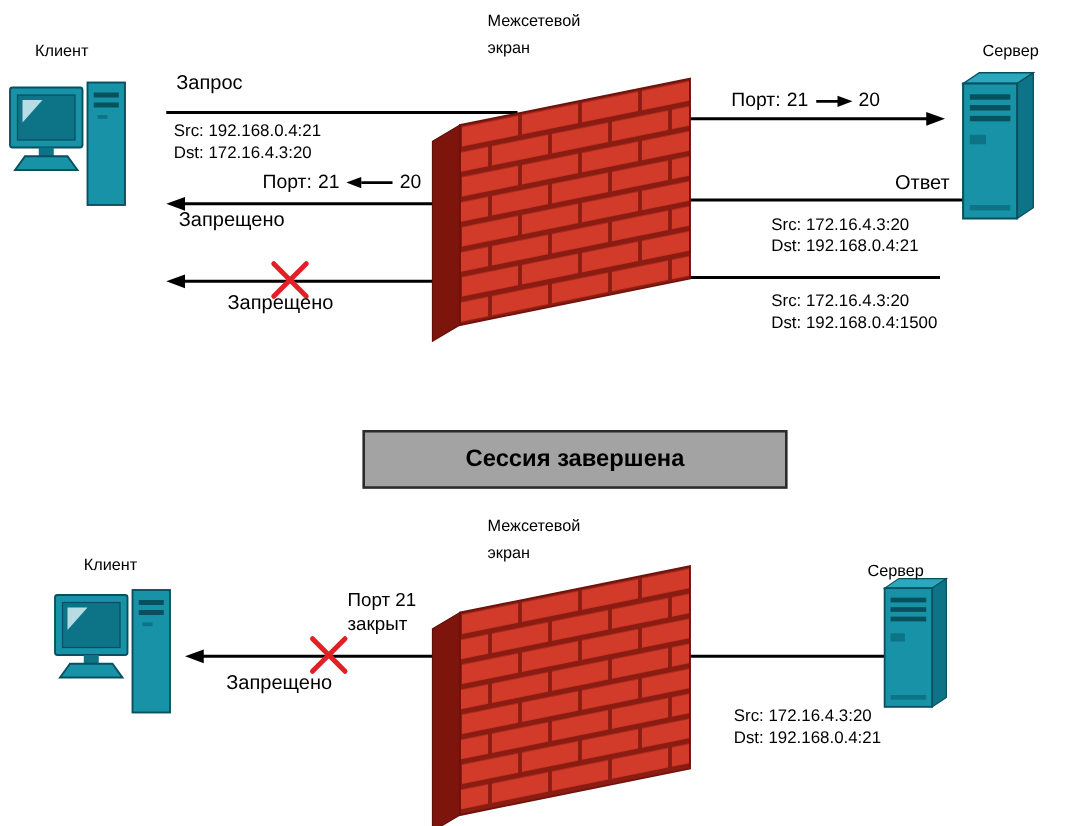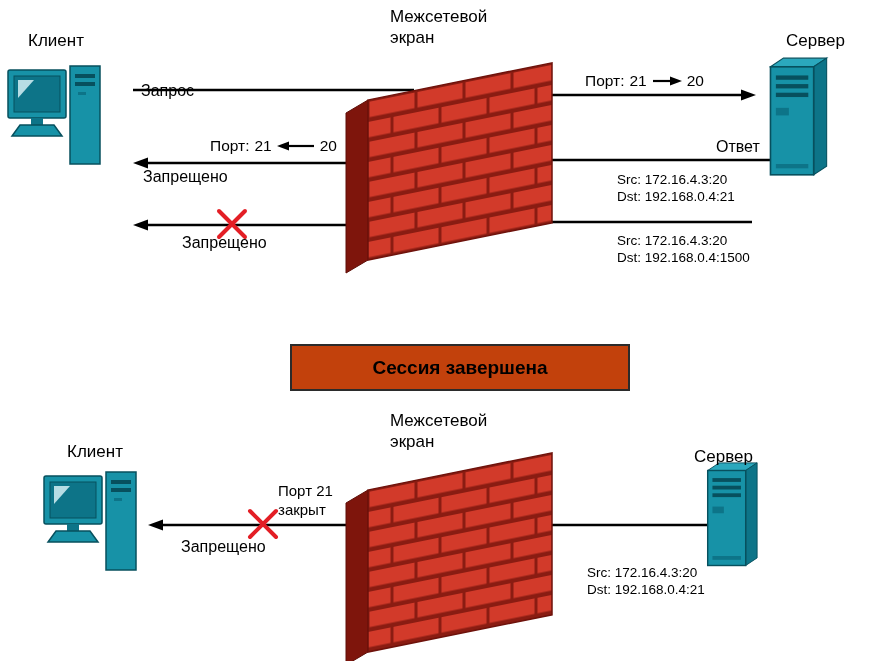--- a/index.html
+++ b/index.html
@@ -9,39 +9,39 @@
     color: #000;
   }
   .canvas {
     position: relative;
     width: 871px;
     height: 661px;
     background: #fff;
     overflow: hidden;
   }
   .abs { position: absolute; }
-  .label { font-size: 17px; line-height: 21px; }
+  .label { font-size: 13px; line-height: 21px; }
   .flow-label { font-size: 16px; }
   .small { font-size: 13.5px; line-height: 17px; }
   .port-text {
     font-size: 15.5px;
     display: flex;
     align-items: center;
     gap: 5px;
     white-space: nowrap;
   }
   .port-text b { font-weight: normal; text-align: right; }
   .note { font-size: 15px; line-height: 19px; }
   .banner {
     left: 290px; top: 344px;
     width: 340px; height: 47px;
     border: 2px solid #2b2b2b;
     display: flex; align-items: center; justify-content: center;
     font-size: 19px; font-weight: bold;
-    background: #c2410c;
+    background: #a3a3a3;
   }
   svg { display: block; }
 </style>
 </head>
 <body>
 
 <div class="canvas">
 
   <svg class="abs" style="left:0; top:0;" width="871" height="661" viewBox="0 0 871 661">
     <defs>
@@ -137,22 +137,26 @@
 
   <div class="abs label" style="left:28px; top:30px;">Клиент</div>
 
   <div class="abs label" style="left:390px; top:6px;">
     <div>Межсетевой</div>
     <div>экран</div>
   </div>
 
   <div class="abs label" style="left:786px; top:30px;">Сервер</div>
 
-  <div class="abs flow-label" style="left:141px; top:82px;text-align:right;">Запрос</div>
-
+  <div class="abs flow-label" style="left:141px; top:58px;text-align:right;">Запрос</div>
+
+  <div class="abs small" style="left:139px; top:96px;">
+    <div>Src: 192.168.0.4:21</div>
+    <div>Dst: 172.16.4.3:20</div>
+  </div>
 
   <div class="abs port-text" style="left:585px; top:72px;">
     <span>Порт:</span>
     <b>21</b>
     <svg width="30" height="12" viewBox="0 0 30 12">
       <line x1="1" y1="6" x2="20" y2="6" stroke="#000" stroke-width="2.2"></line>
       <polygon points="30,6 18,1.5 18,10.5" fill="#000"></polygon>
     </svg>
     <b>20</b>
   </div>
@@ -189,21 +193,21 @@
 
   <div class="abs label" style="left:67px; top:441px;">Клиент</div>
 
   <div class="abs label" style="left:390px; top:410px;">
     <div>Межсетевой</div>
     <div>экран</div>
   </div>
 
   <div class="abs label" style="left:694px; top:446px;">Сервер</div>
 
-  <div class="abs note" style="left:278px; top:481px;">
+  <div class="abs note" style="left:278px; top:471px;">
     <div>Порт 21</div>
     <div>закрыт</div>
   </div>
 
   <div class="abs flow-label" style="left:181px; top:538px;">Запрещено</div>
 
   <div class="abs small" style="left:587px; top:564px;">
     <div>Src: 172.16.4.3:20</div>
     <div>Dst: 192.168.0.4:21</div>
   </div>

